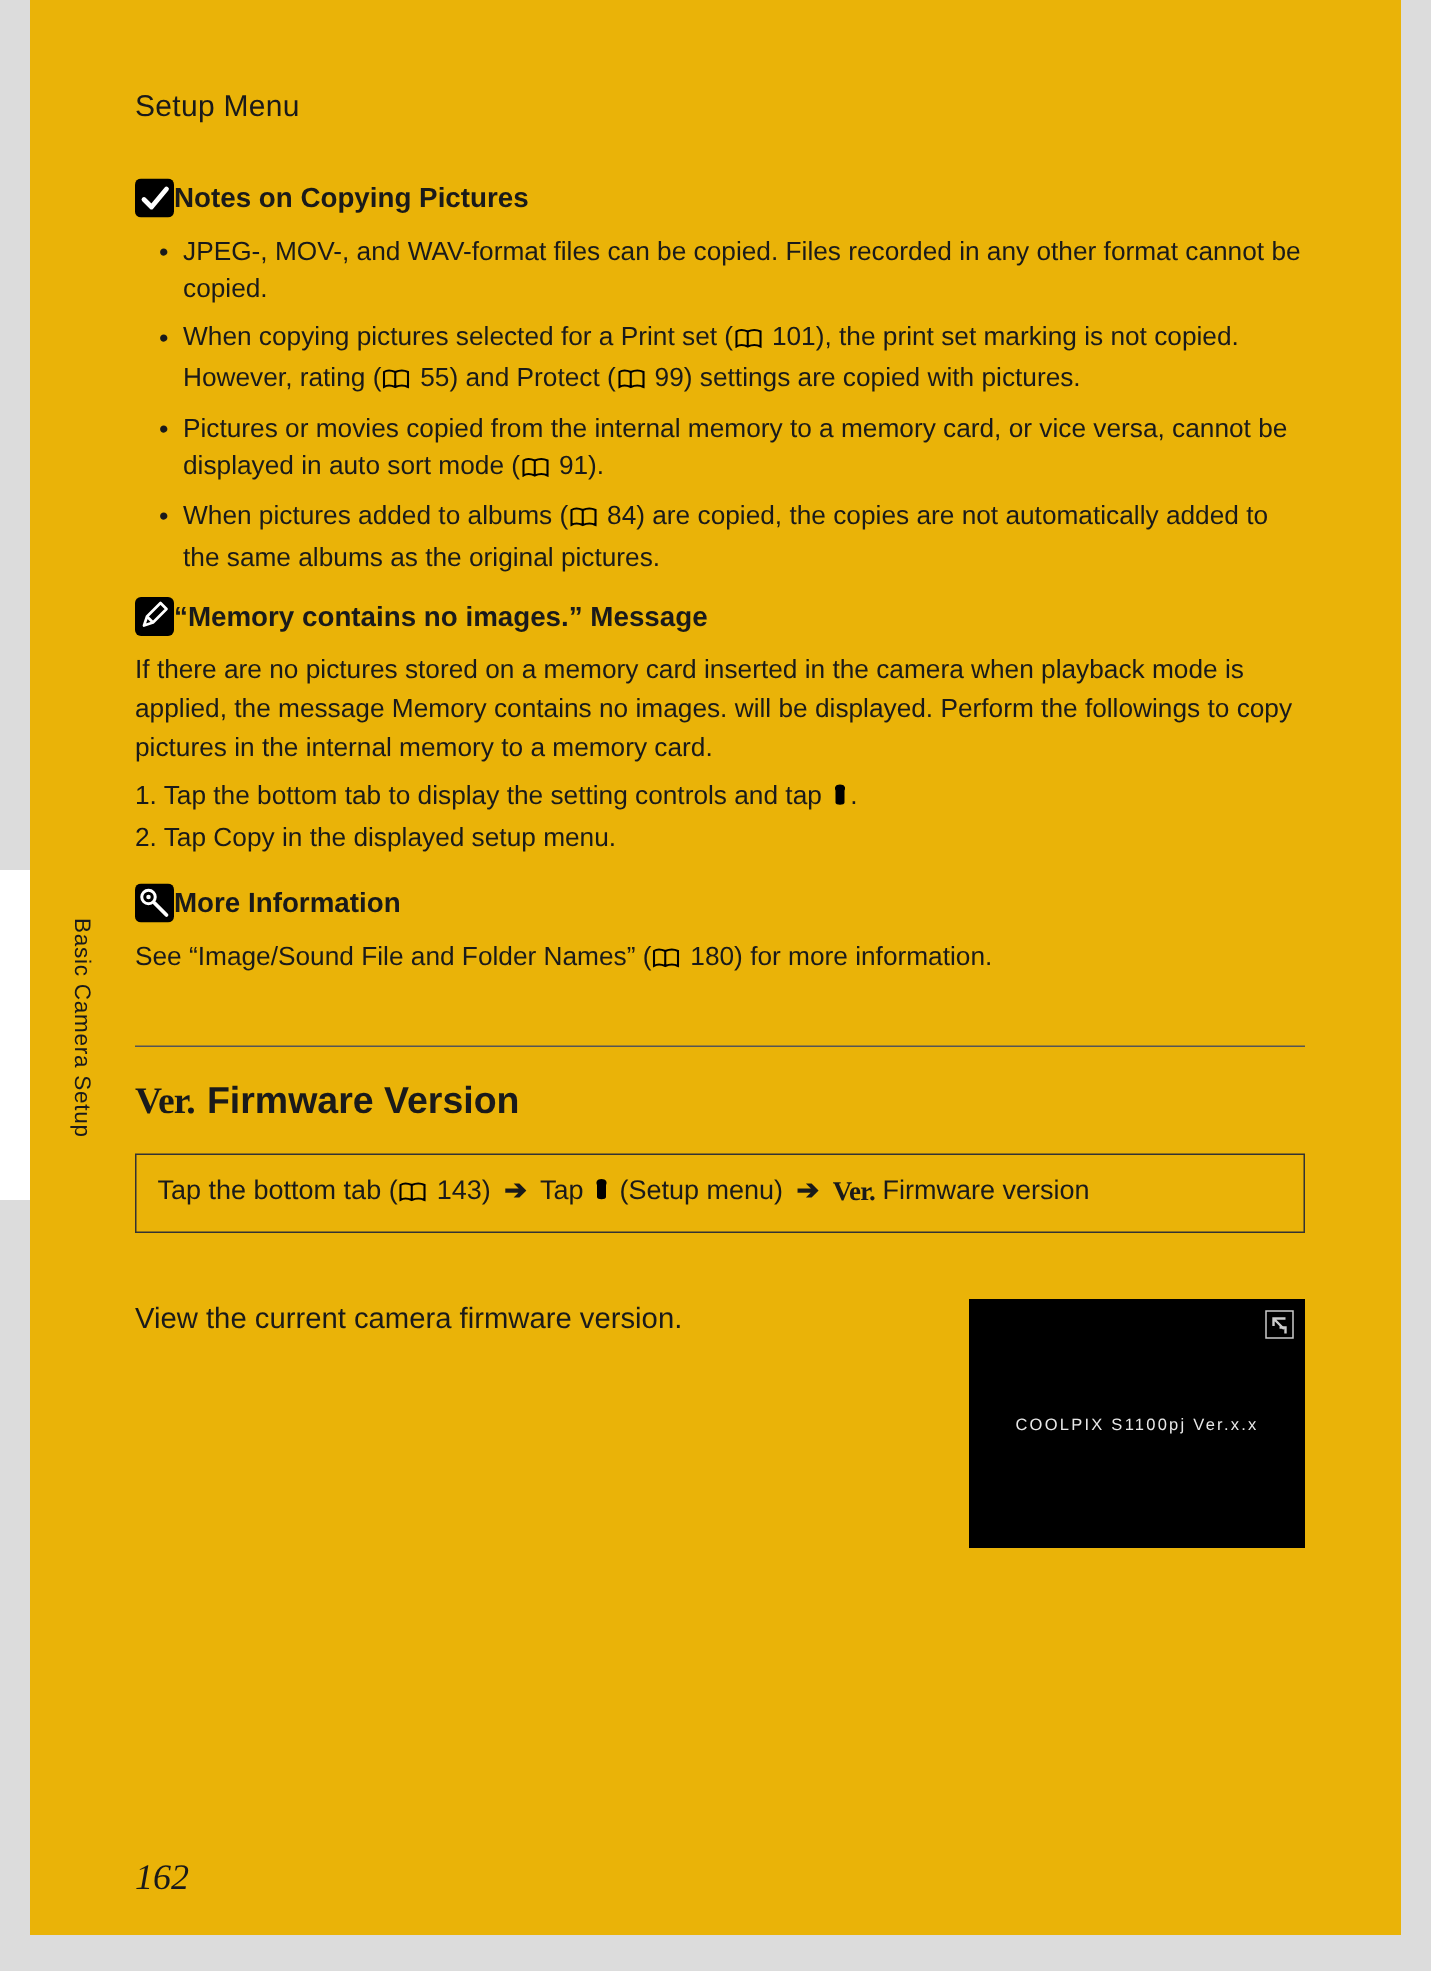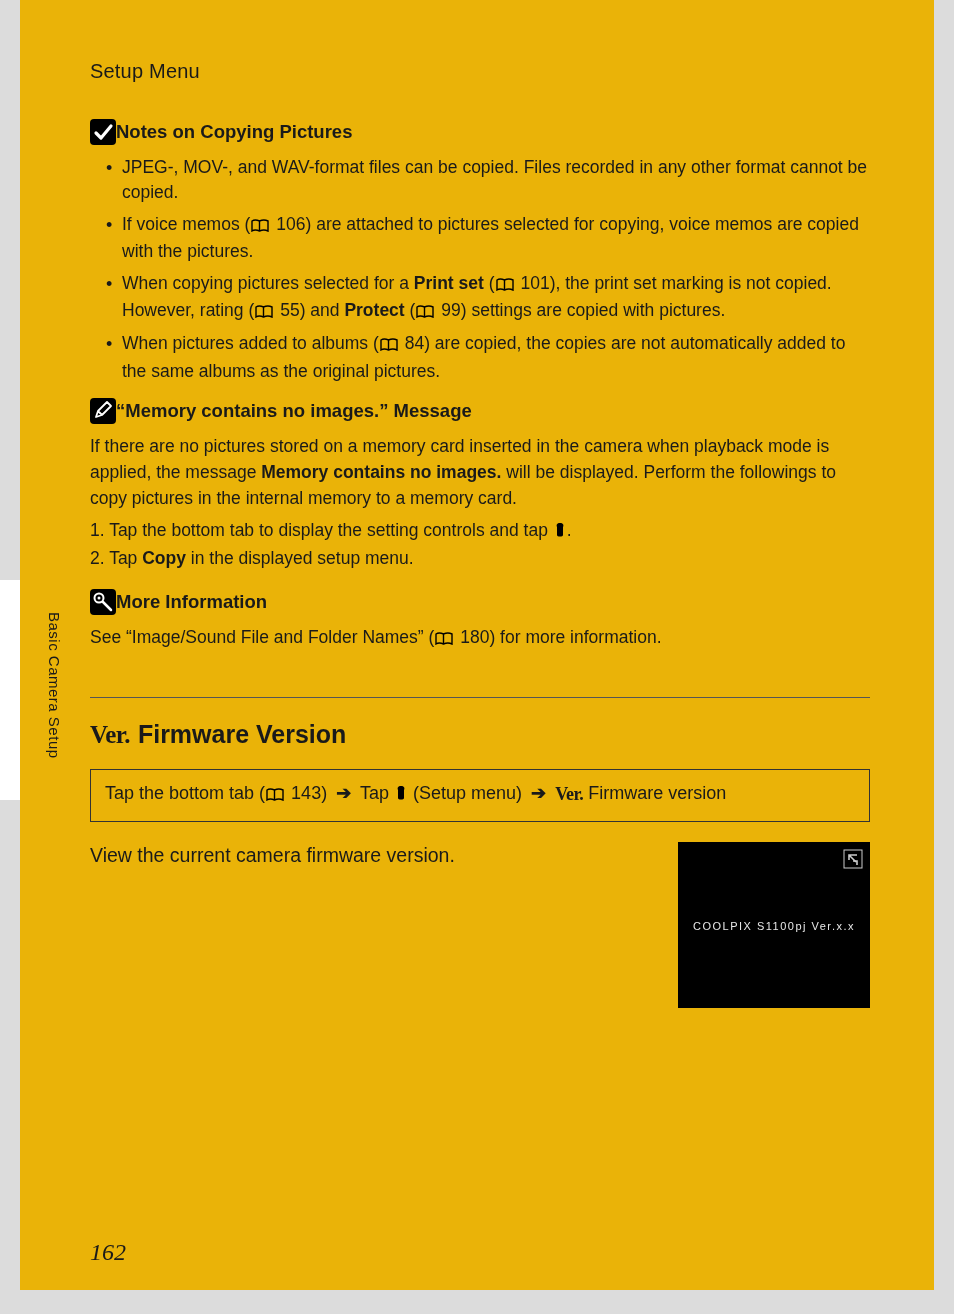--- a/index.html
+++ b/index.html
@@ -64,21 +64,21 @@
   }
   .body-text {
     font-size: 17.5px;
     line-height: 1.48;
     margin-bottom: 6px;
   }
   .step-text {
     font-size: 17.5px;
     line-height: 1.48;
   }
-  .bold { font-weight: 700; text-align: right; }
+  .bold { font-weight: 400; text-align: right; }
   .book-icon {
     display: inline-block;
     vertical-align: -2px;
     margin: 0 2px 0 1px;
   }
   .section-divider {
     border: none;
     border-top: 1.5px solid #555;
     margin: 44px 0 22px 0;
   }
@@ -100,21 +100,21 @@
     font-family: serif;
     font-weight: 700;
     font-size: 18px;
     letter-spacing: -0.5px;
     vertical-align: -1px;
   }
   .breadcrumb-box {
     border: 1px solid #333;
     padding: 10px 14px 12px 14px;
     font-size: 18px;
-    margin-bottom: 20px;
+    margin-bottom: 44px;
     line-height: 1.5;
   }
   .arrow {
     font-weight: 700;
     margin: 0 4px;
   }
   .wrench {
     display: inline-block;
     vertical-align: -2px;
   }
@@ -122,21 +122,21 @@
     display: flex;
     gap: 20px;
     align-items: flex-start;
   }
   .two-col .txt {
     flex: 1;
     font-size: 19.5px;
     line-height: 1.4;
   }
   .screen-sim {
-    width: 192px;
+    width: 224px;
     height: 166px;
     background: #000;
     position: relative;
     flex-shrink: 0;
   }
   .screen-sim .back-btn {
     position: absolute;
     top: 6px;
     right: 6px;
     width: 22px;
@@ -198,32 +198,32 @@
           <rect x="0" y="0" width="26" height="26" rx="4" fill="#000"></rect>
           <path d="M6 14 L11 19 L21 7" stroke="#fff" stroke-width="3.2" fill="none" stroke-linecap="round" stroke-linejoin="round"></path>
         </svg>
     </span>
     <span class="label">Notes on Copying Pictures</span>
   </div>
 
   <ul class="notes">
     <li><span>JPEG-, MOV-, and WAV-format files can be copied. Files recorded in any other format cannot be copied.</span></li>
     <li>
-      <span>If voice memos (</span><span class="book-icon"><svg width="18" height="13" viewBox="0 0 18 13">
-            <path d="M1 2 Q4 0 8.5 2 Q13 0 17 2 L17 12 Q13 10 8.5 12 Q4 10 1 12 Z M8.5 2 L8.5 12" fill="none" stroke="#000" stroke-width="1.4"></path>
-          </svg></span> <span>106</span><span>) are attached to pictures selected for copying, voice memos are copied with the pictures.</span>
+      <span>When copying pictures selected for a </span><span class="bold">Print set</span><span> (</span><span class="book-icon"><svg width="18" height="13" viewBox="0 0 18 13">
+            <path d="M1 2 Q4 0 8.5 2 Q13 0 17 2 L17 12 Q13 10 8.5 12 Q4 10 1 12 Z M8.5 2 L8.5 12" fill="none" stroke="#000" stroke-width="1.4"></path>
+          </svg></span> <span>101</span><span>), the print set marking is not copied. However, rating (</span><span class="book-icon"><svg width="18" height="13" viewBox="0 0 18 13">
+            <path d="M1 2 Q4 0 8.5 2 Q13 0 17 2 L17 12 Q13 10 8.5 12 Q4 10 1 12 Z M8.5 2 L8.5 12" fill="none" stroke="#000" stroke-width="1.4"></path>
+          </svg></span> <span>55</span><span>) and </span><span class="bold">Protect</span><span> (</span><span class="book-icon"><svg width="18" height="13" viewBox="0 0 18 13">
+            <path d="M1 2 Q4 0 8.5 2 Q13 0 17 2 L17 12 Q13 10 8.5 12 Q4 10 1 12 Z M8.5 2 L8.5 12" fill="none" stroke="#000" stroke-width="1.4"></path>
+          </svg></span> <span>99</span><span>) settings are copied with pictures.</span>
     </li>
     <li>
-      <span>When copying pictures selected for a </span><span class="bold">Print set</span><span> (</span><span class="book-icon"><svg width="18" height="13" viewBox="0 0 18 13">
-            <path d="M1 2 Q4 0 8.5 2 Q13 0 17 2 L17 12 Q13 10 8.5 12 Q4 10 1 12 Z M8.5 2 L8.5 12" fill="none" stroke="#000" stroke-width="1.4"></path>
-          </svg></span> <span>101</span><span>), the print set marking is not copied. However, rating (</span><span class="book-icon"><svg width="18" height="13" viewBox="0 0 18 13">
-            <path d="M1 2 Q4 0 8.5 2 Q13 0 17 2 L17 12 Q13 10 8.5 12 Q4 10 1 12 Z M8.5 2 L8.5 12" fill="none" stroke="#000" stroke-width="1.4"></path>
-          </svg></span> <span>55</span><span>) and </span><span class="bold">Protect</span><span> (</span><span class="book-icon"><svg width="18" height="13" viewBox="0 0 18 13">
-            <path d="M1 2 Q4 0 8.5 2 Q13 0 17 2 L17 12 Q13 10 8.5 12 Q4 10 1 12 Z M8.5 2 L8.5 12" fill="none" stroke="#000" stroke-width="1.4"></path>
-          </svg></span> <span>99</span><span>) settings are copied with pictures.</span>
+      <span>Pictures or movies copied from the internal memory to a memory card, or vice versa, cannot be displayed in auto sort mode (</span><span class="book-icon"><svg width="18" height="13" viewBox="0 0 18 13">
+            <path d="M1 2 Q4 0 8.5 2 Q13 0 17 2 L17 12 Q13 10 8.5 12 Q4 10 1 12 Z M8.5 2 L8.5 12" fill="none" stroke="#000" stroke-width="1.4"></path>
+          </svg></span> <span>91</span><span>).</span>
     </li>
     <li>
       <span>When pictures added to albums (</span><span class="book-icon"><svg width="18" height="13" viewBox="0 0 18 13">
             <path d="M1 2 Q4 0 8.5 2 Q13 0 17 2 L17 12 Q13 10 8.5 12 Q4 10 1 12 Z M8.5 2 L8.5 12" fill="none" stroke="#000" stroke-width="1.4"></path>
           </svg></span> <span>84</span><span>) are copied, the copies are not automatically added to the same albums as the original pictures.</span>
     </li>
   </ul>
 
   <div class="note-heading">
     <span class="icon-box">

